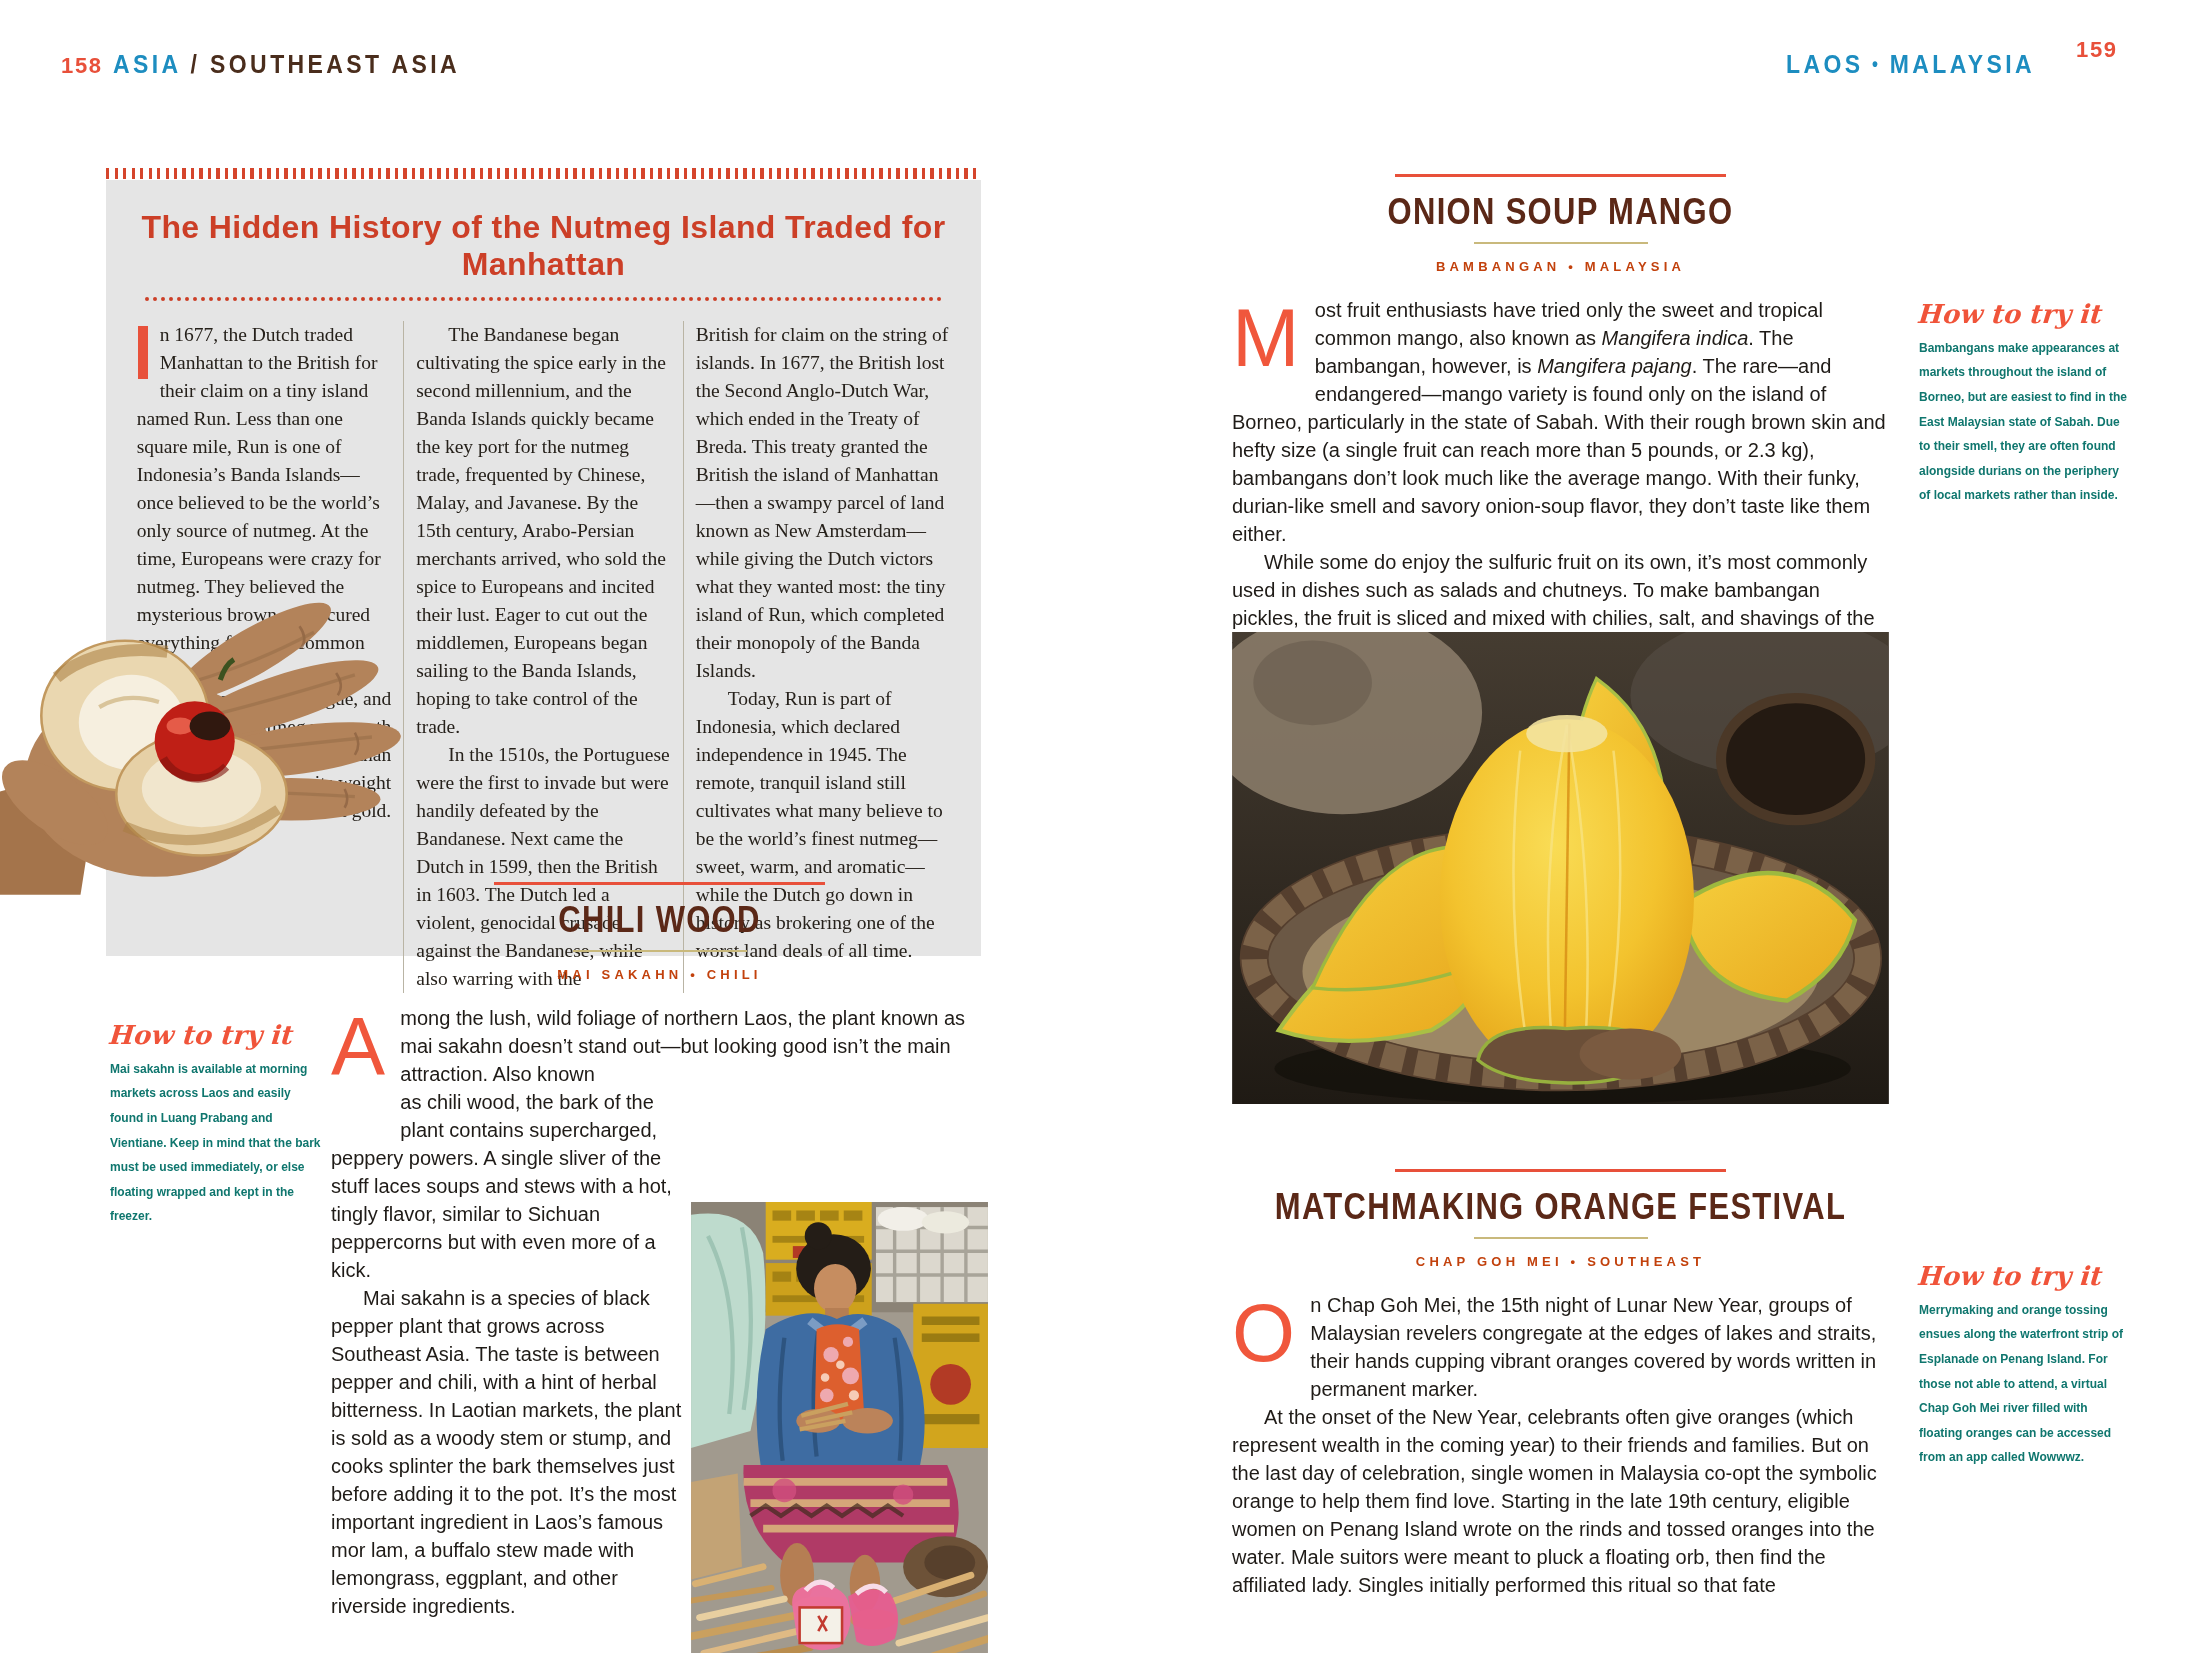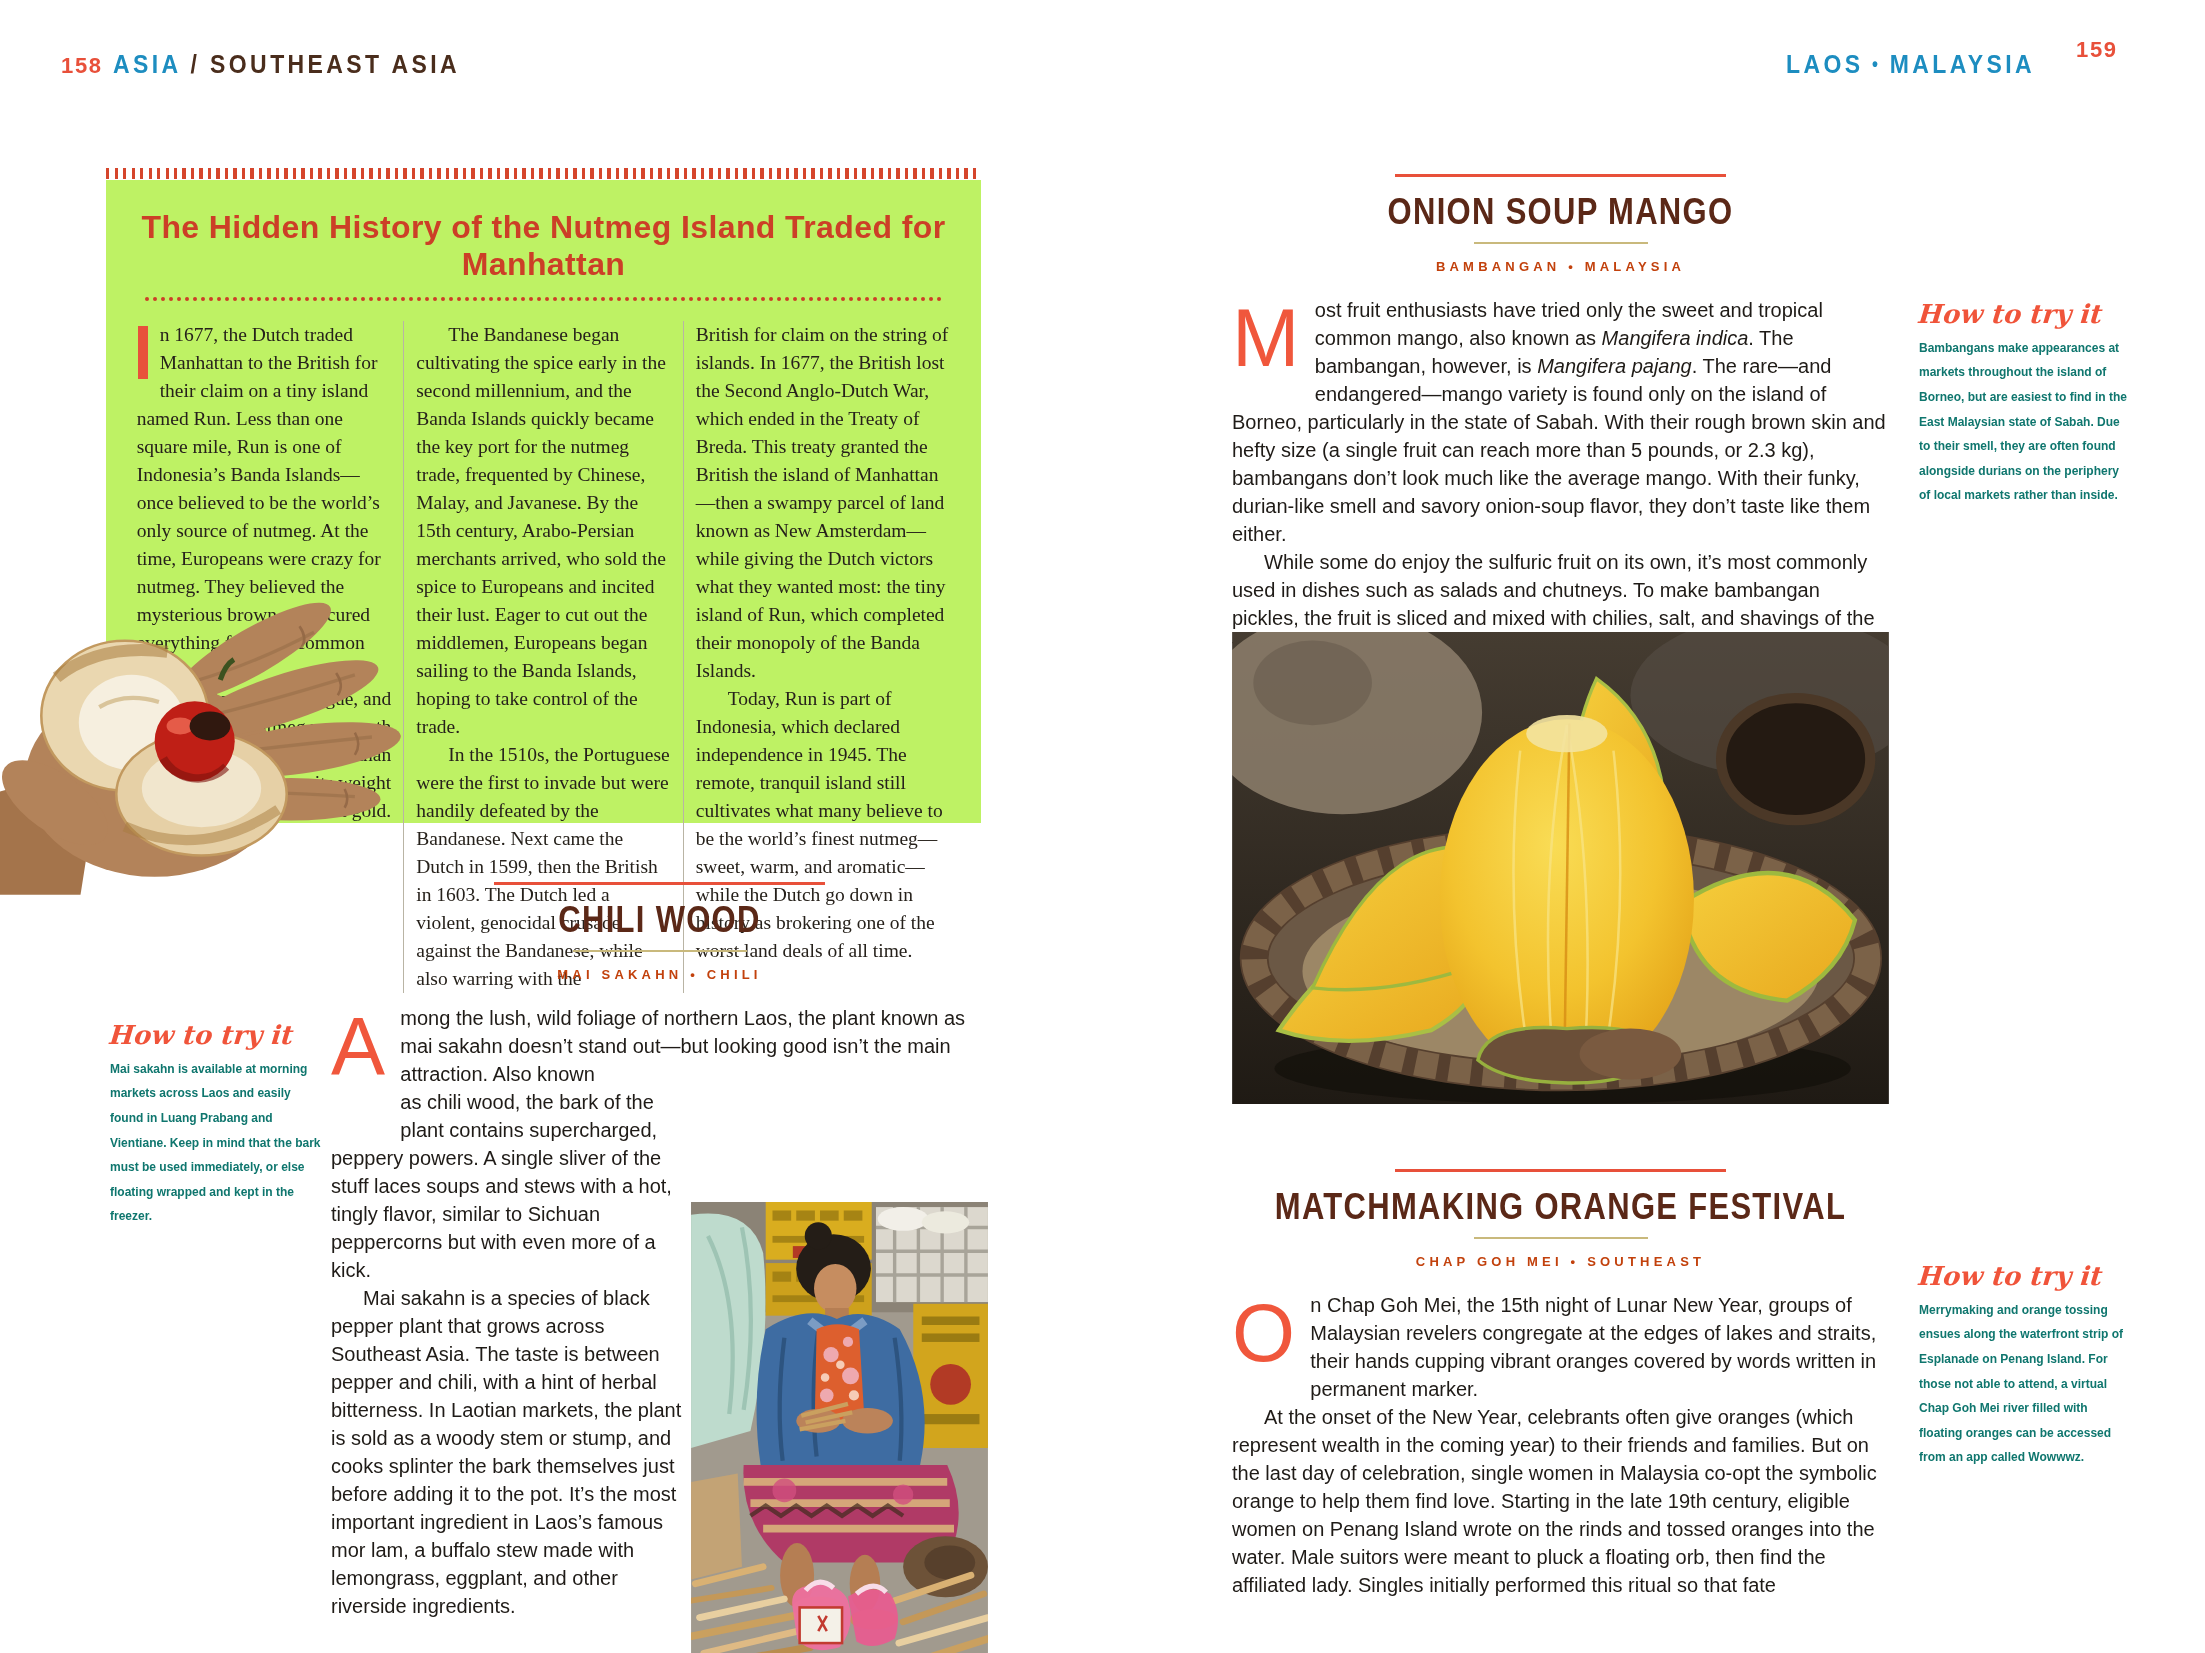--- a/index.html
+++ b/index.html
@@ -15,22 +15,22 @@
   .folio{font-size:22px;color:#e8503a;letter-spacing:1.7px;font-weight:bold;}
   .runhead{font-weight:bold;font-size:23px;letter-spacing:3.4px;transform:scaleY(1.15);transform-origin:left center;white-space:nowrap;}
   .runhead .region{color:#1d8dc0;}
   .runhead .sep{color:#4a2d1c;}
   .runhead .sub{color:#4a2d1c;}
   .runhead-r{text-align:right;transform-origin:right center;}
   .runhead-r .bullet{color:#1d8dc0;font-size:17px;vertical-align:2.5px;padding:0 8.5px;}
 
   
   .nutmeg-box{
-    left:106px;top:180px;width:875px;height:643px;
-    background:#bef264;
+    left:106px;top:180px;width:875px;height:776px;
+    background:#e5e5e5;
   }
   .dash-border{
     left:0;top:-12px;width:100%;height:11px;
     background:repeating-linear-gradient(90deg,#d5452c 0 3.4px,rgba(0,0,0,0) 3.4px 8.5px);
   }
   .box-title{
     margin:29px 25.4px 0 25.4px;text-align:center;
     font-size:32px;font-weight:bold;color:#cc3f27;letter-spacing:0.4px;
   }
   .dot-rule{

